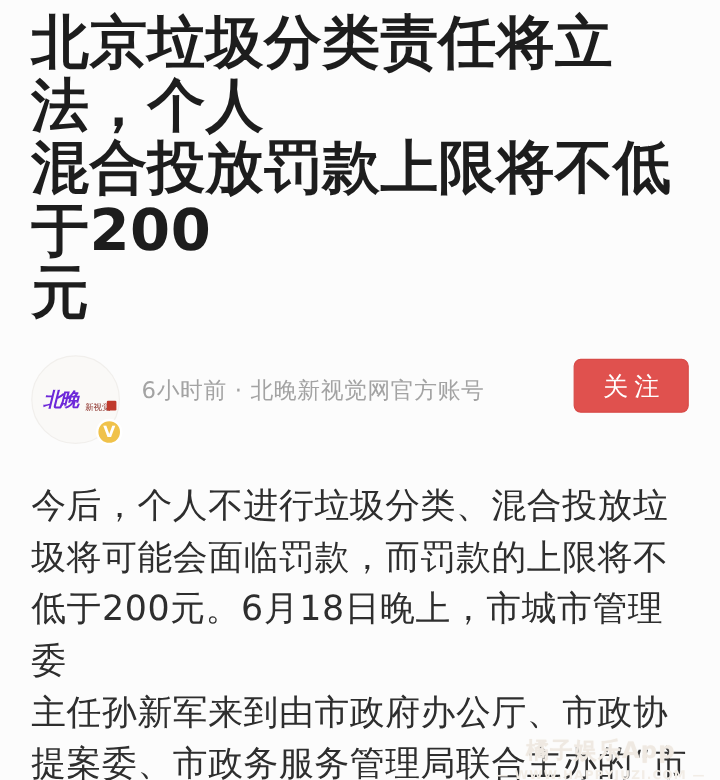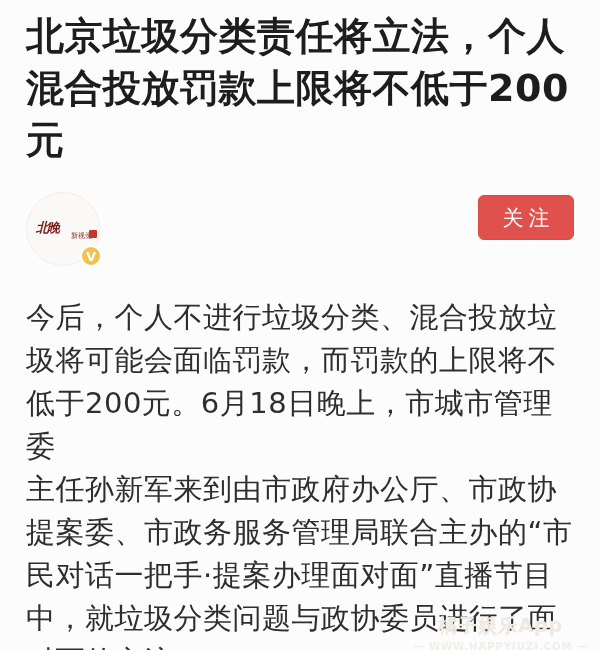--- a/index.html
+++ b/index.html
@@ -10,21 +10,21 @@
     overflow: hidden;
     position: relative;
   }
   .page {
     width: 600px; height: 650px;
     padding: 0 26px;
     position: relative;
   }
   .title {
     margin-top: 10px;
-    font-size: 38px;
+    font-size: 48px;
     line-height: 52px;
     font-weight: 700;
     color: #1d1d1d;
     letter-spacing: 0.5px;
     white-space: pre-line;
   }
   .author-row {
     margin-top: 26px;
     display: flex;
     align-items: flex-start;
@@ -36,22 +36,22 @@
     border: 1px solid #f1efec;
     position: relative;
     flex: 0 0 auto;
   }
   .av-main {
     position: absolute;
     left: 9px; top: 26px;
     font-family: "DejaVu Serif", serif;
     font-style: italic;
     font-weight: 700;
-    font-size: 13px;
-    color: #7f1d1d;
+    font-size: 16px;
+    color: #6d28d9;
     letter-spacing: -2px;
   }
   .av-sub {
     position: absolute;
     left: 44px; top: 38px;
     font-size: 7px;
     color: #8c2f28;
     letter-spacing: 0;
   }
   .av-seal {
@@ -153,20 +153,21 @@
   <div class="author-row">
 
     <div class="avatar">
       <span class="av-main">北晚</span>
       <span class="av-sub">新视觉</span>
       <span class="av-seal"></span>
       <span class="badge">V</span>
     </div>
 
     <div class="author-info">
+      <div class="author-meta">6小时前 · 北晚新视觉网官方账号</div>
     </div>
 
     <button class="follow-btn">关注</button>
   </div>
 
   <p class="body-text">今后，个人不进行垃圾分类、混合投放垃
 圾将可能会面临罚款，而罚款的上限将不
 低于200元。6月18日晚上，市城市管理委
 主任孙新军来到由市政府办公厅、市政协
 提案委、市政务服务管理局联合主办的“市

